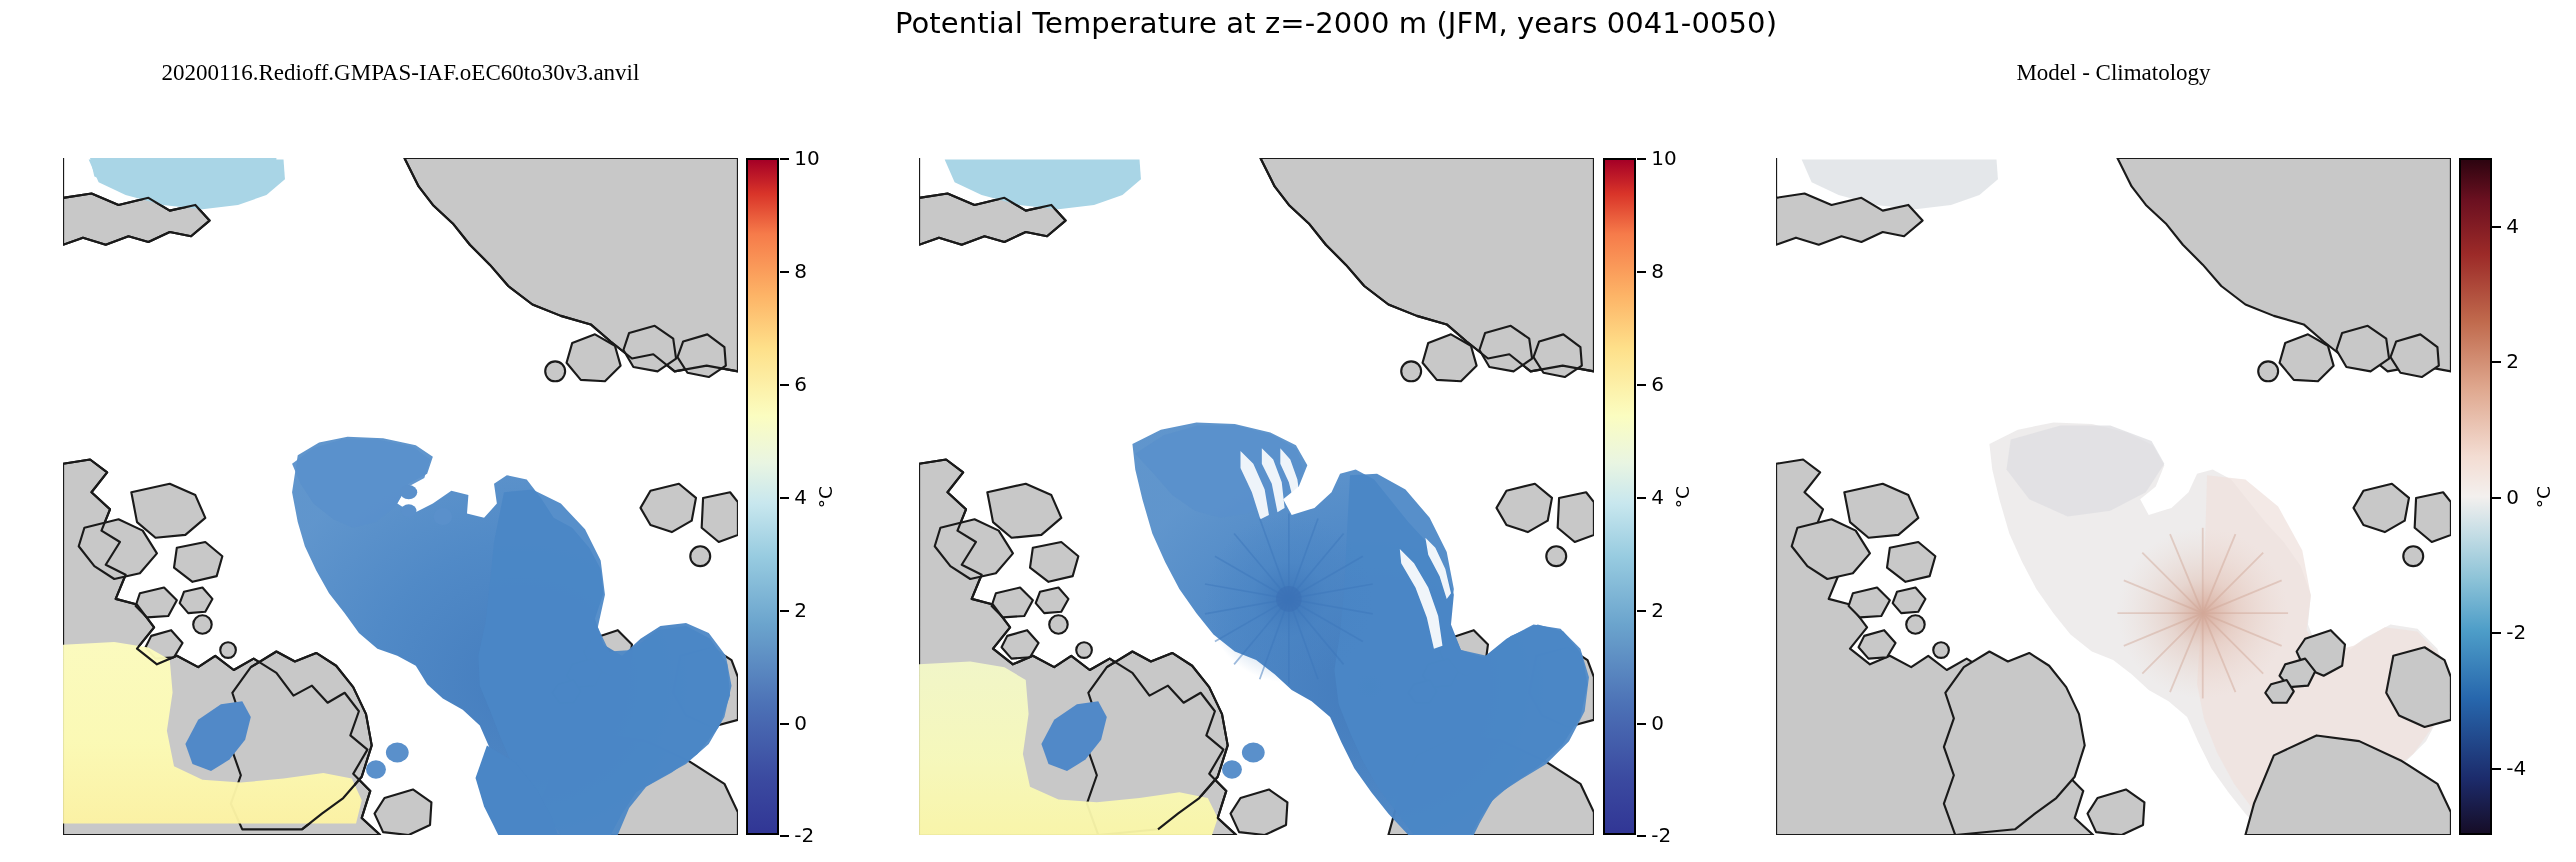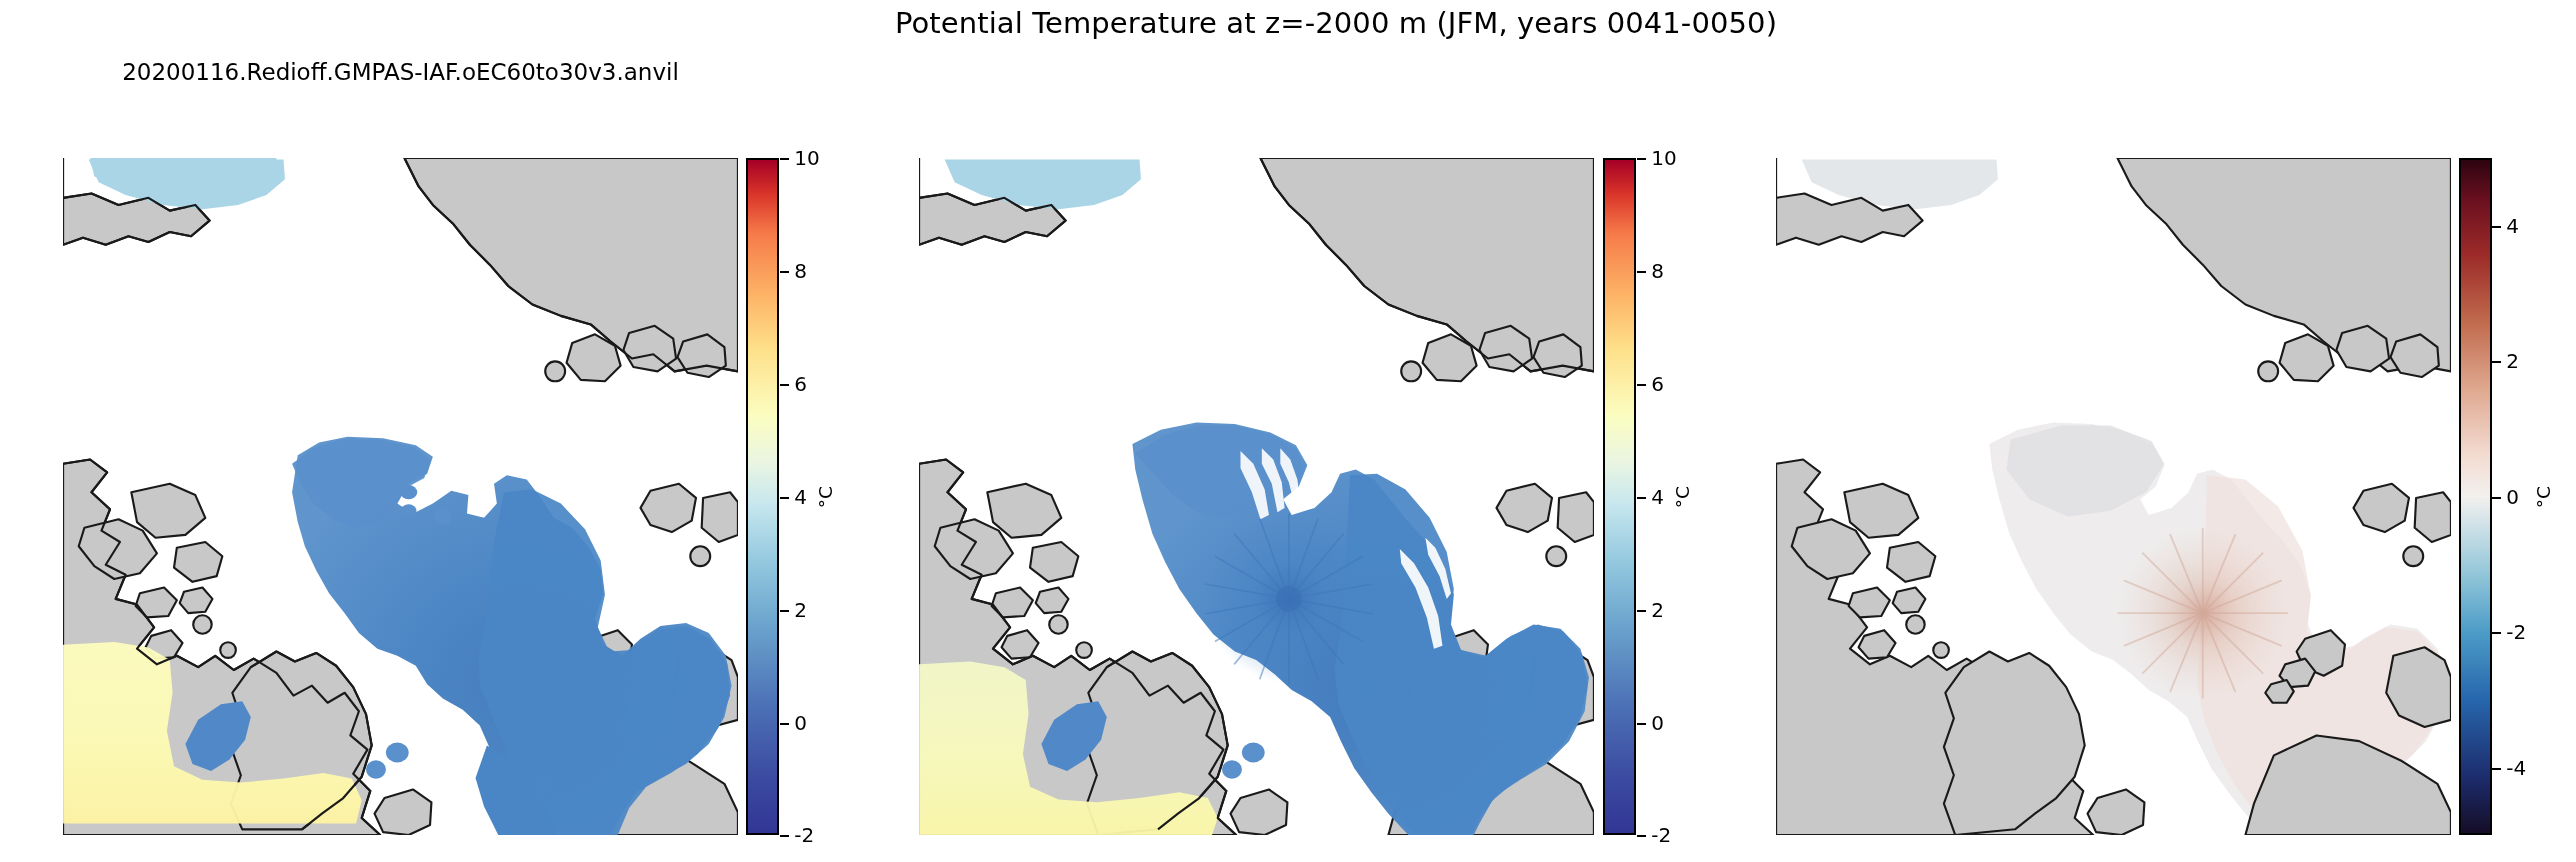--- a/index.html
+++ b/index.html
@@ -33,20 +33,21 @@
     color: #000000;
     padding-left: 48px;
   }
   .panel-title {
     position: absolute;
     text-align: center;
     font-size: 23px;
     line-height: 27px;
     color: #000000;
     white-space: nowrap;
+    font-family: Liberation Serif, serif;
   }
   .map-box {
     position: absolute;
     overflow: hidden;
     background: #ffffff;
   }
   .map-box svg {
     display: block;
   }
   .cbar {
@@ -416,20 +417,21 @@
     <div class="cbar-ticklabel" style="top:339px;">4</div>
     <div class="cbar-tick" style="top:452px;"></div>
     <div class="cbar-ticklabel" style="top:452px;">2</div>
     <div class="cbar-tick" style="top:565px;"></div>
     <div class="cbar-ticklabel" style="top:565px;">0</div>
     <div class="cbar-tick" style="top:677px;"></div>
     <div class="cbar-ticklabel" style="top:677px;">-2</div>
   </div>
   <div class="cbar-unit" style="left:1672px; top:488px;">°C</div>
 
+  <div class="panel-title" style="left:1776px; top:59px; width:675px;">Model - Climatology</div>
 
   <div class="map-box" style="left:1776px; top:158px; width:675px; height:677px;">
     <svg width="675" height="677" viewBox="0 0 949 952">
       <defs>
         <linearGradient id="atlBiasD" x1="0" y1="0" x2="0" y2="1">
           <stop offset="0%" stop-color="#e6c6ba"></stop>
           <stop offset="50%" stop-color="#e2bdb0"></stop>
           <stop offset="100%" stop-color="#e8cec3"></stop>
         </linearGradient>
         <radialGradient id="poleBias" cx="50%" cy="50%" r="50%">

